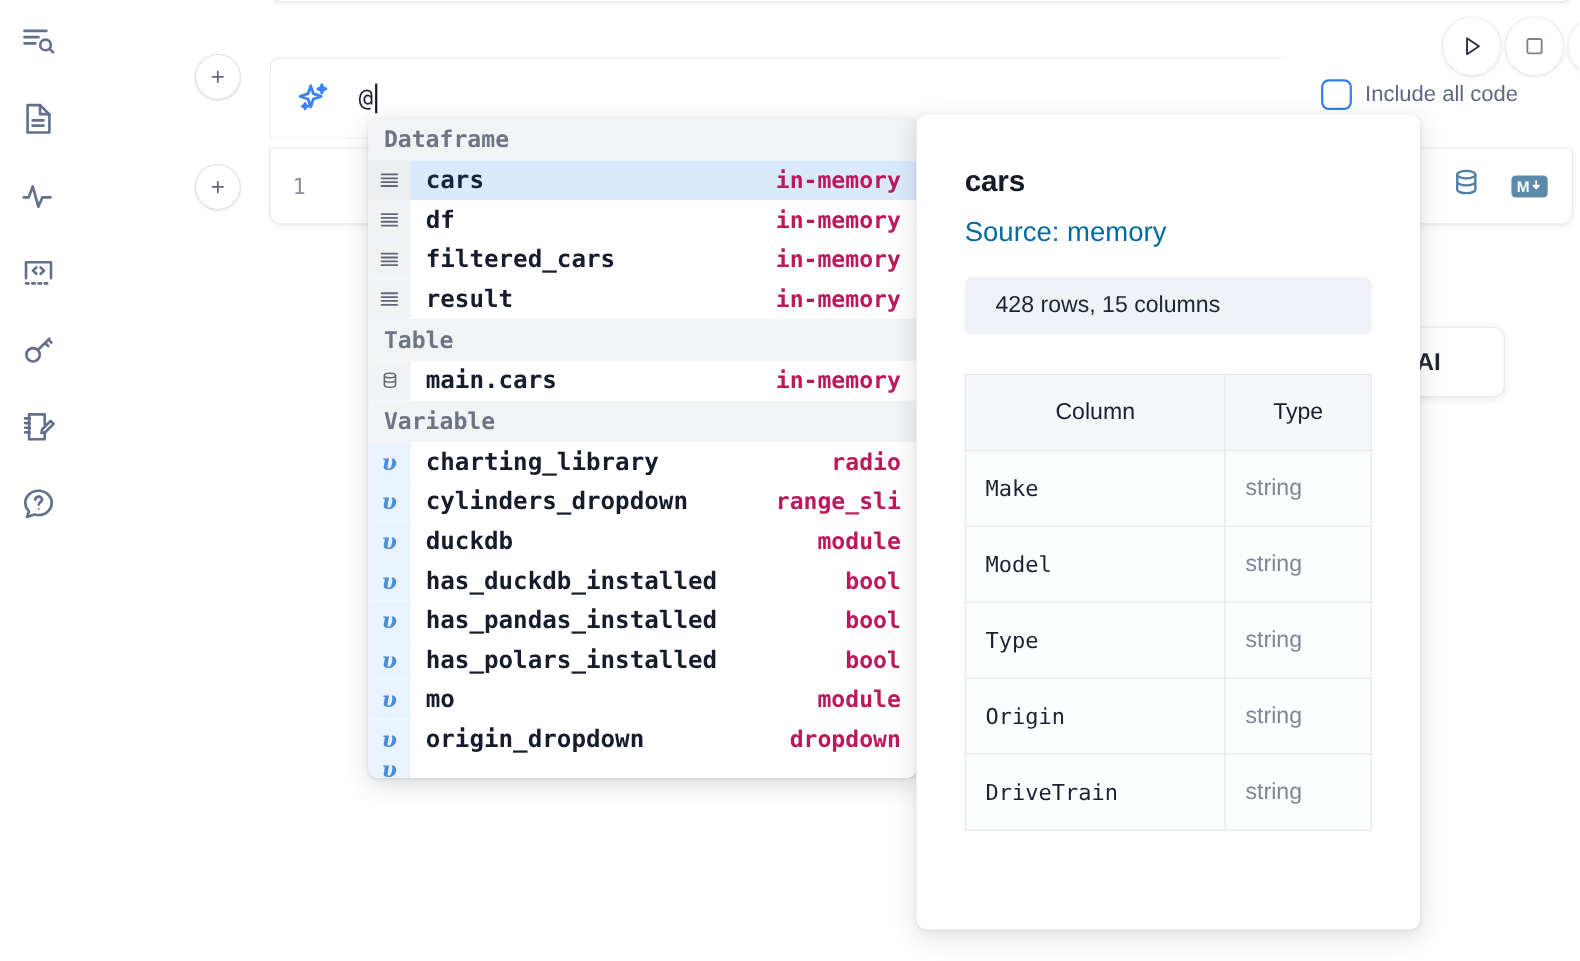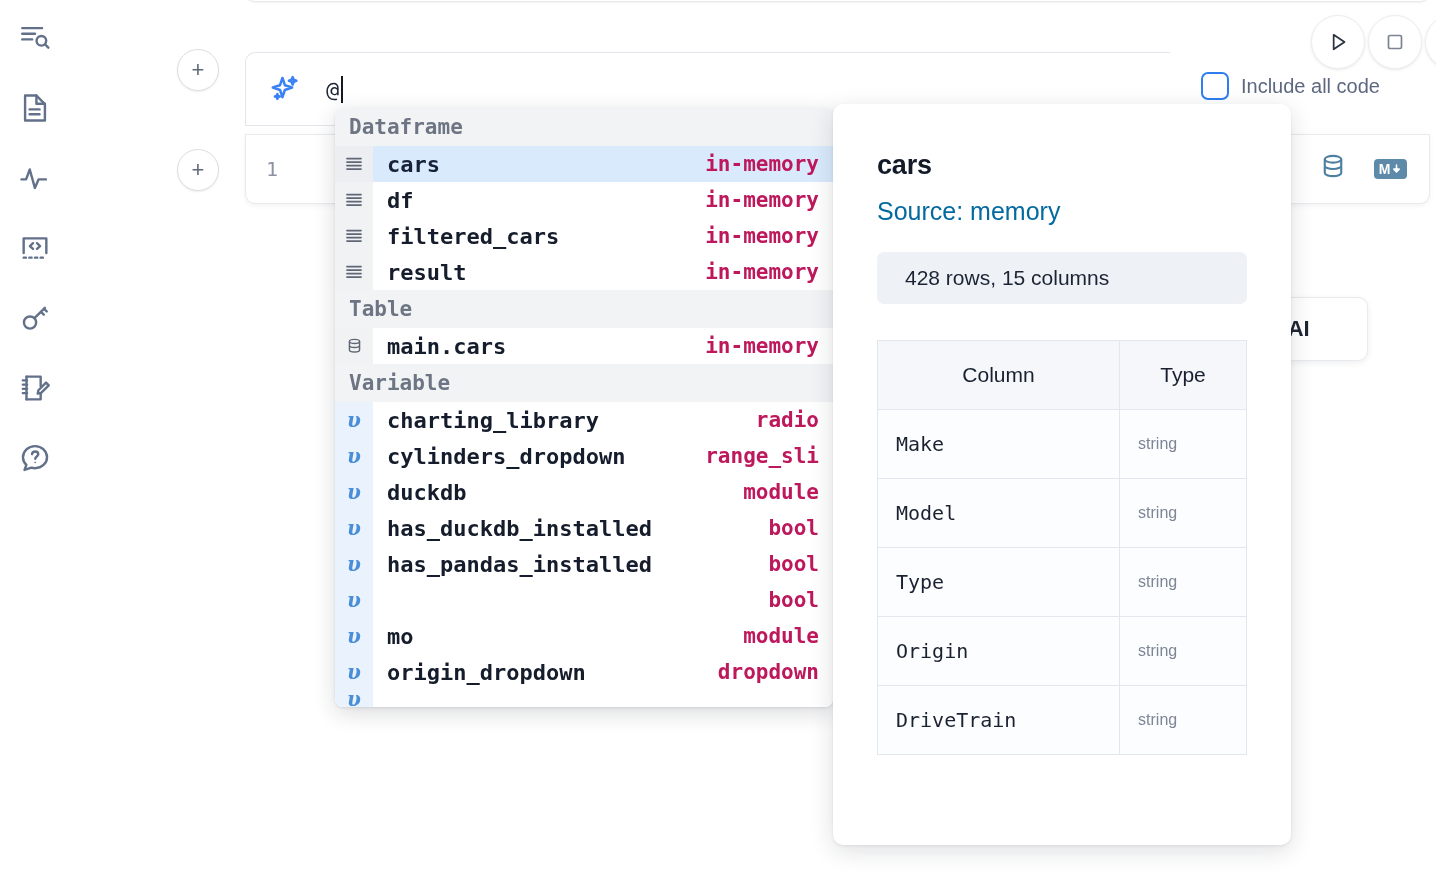--- a/index.html
+++ b/index.html
@@ -172,21 +172,21 @@
     margin-top: 26px; background:#eef1f6; border-radius: 7px;
     padding: 14px 28px; font-size: 21px; color:#1b2433;
   }
   .detail-table { margin-top: 36px; width: 100%; border-collapse: collapse; }
   .detail-table th {
     text-align: center; background: #f5f7fa; border: 1px solid #e2e7ee;
     font-weight: 400; font-size: 21px; color:#182030;
     padding: 22px 18px;
   }
   .detail-table td {
-    border: 1px solid #e2e7ee; padding: 22px 18px; font-size: 16px; background:#fcfdfe;
+    border: 1px solid #e2e7ee; padding: 22px 18px; font-size: 21px; background:#fcfdfe;
   }
   .detail-table td.col {
     font-family: "DejaVu Sans Mono", monospace; color:#1a2231; font-size: 20px;
   }
   .detail-table td.typ { color:#7d8696; }
 </style>
 </head>
 <body>
 
 <div class="root">
@@ -375,20 +375,21 @@
         <span class="ac-name">has_duckdb_installed</span>
         <span class="ac-kind">bool</span>
       </div>
       <div class="ac-row var">
         <span class="ac-ico">υ</span>
         <span class="ac-name">has_pandas_installed</span>
         <span class="ac-kind">bool</span>
       </div>
       <div class="ac-row var">
         <span class="ac-ico">υ</span>
+        <span class="ac-name">has_polars_installed</span>
         <span class="ac-kind">bool</span>
       </div>
       <div class="ac-row var">
         <span class="ac-ico">υ</span>
         <span class="ac-name">mo</span>
         <span class="ac-kind">module</span>
       </div>
       <div class="ac-row var">
         <span class="ac-ico">υ</span>
         <span class="ac-name">origin_dropdown</span>

